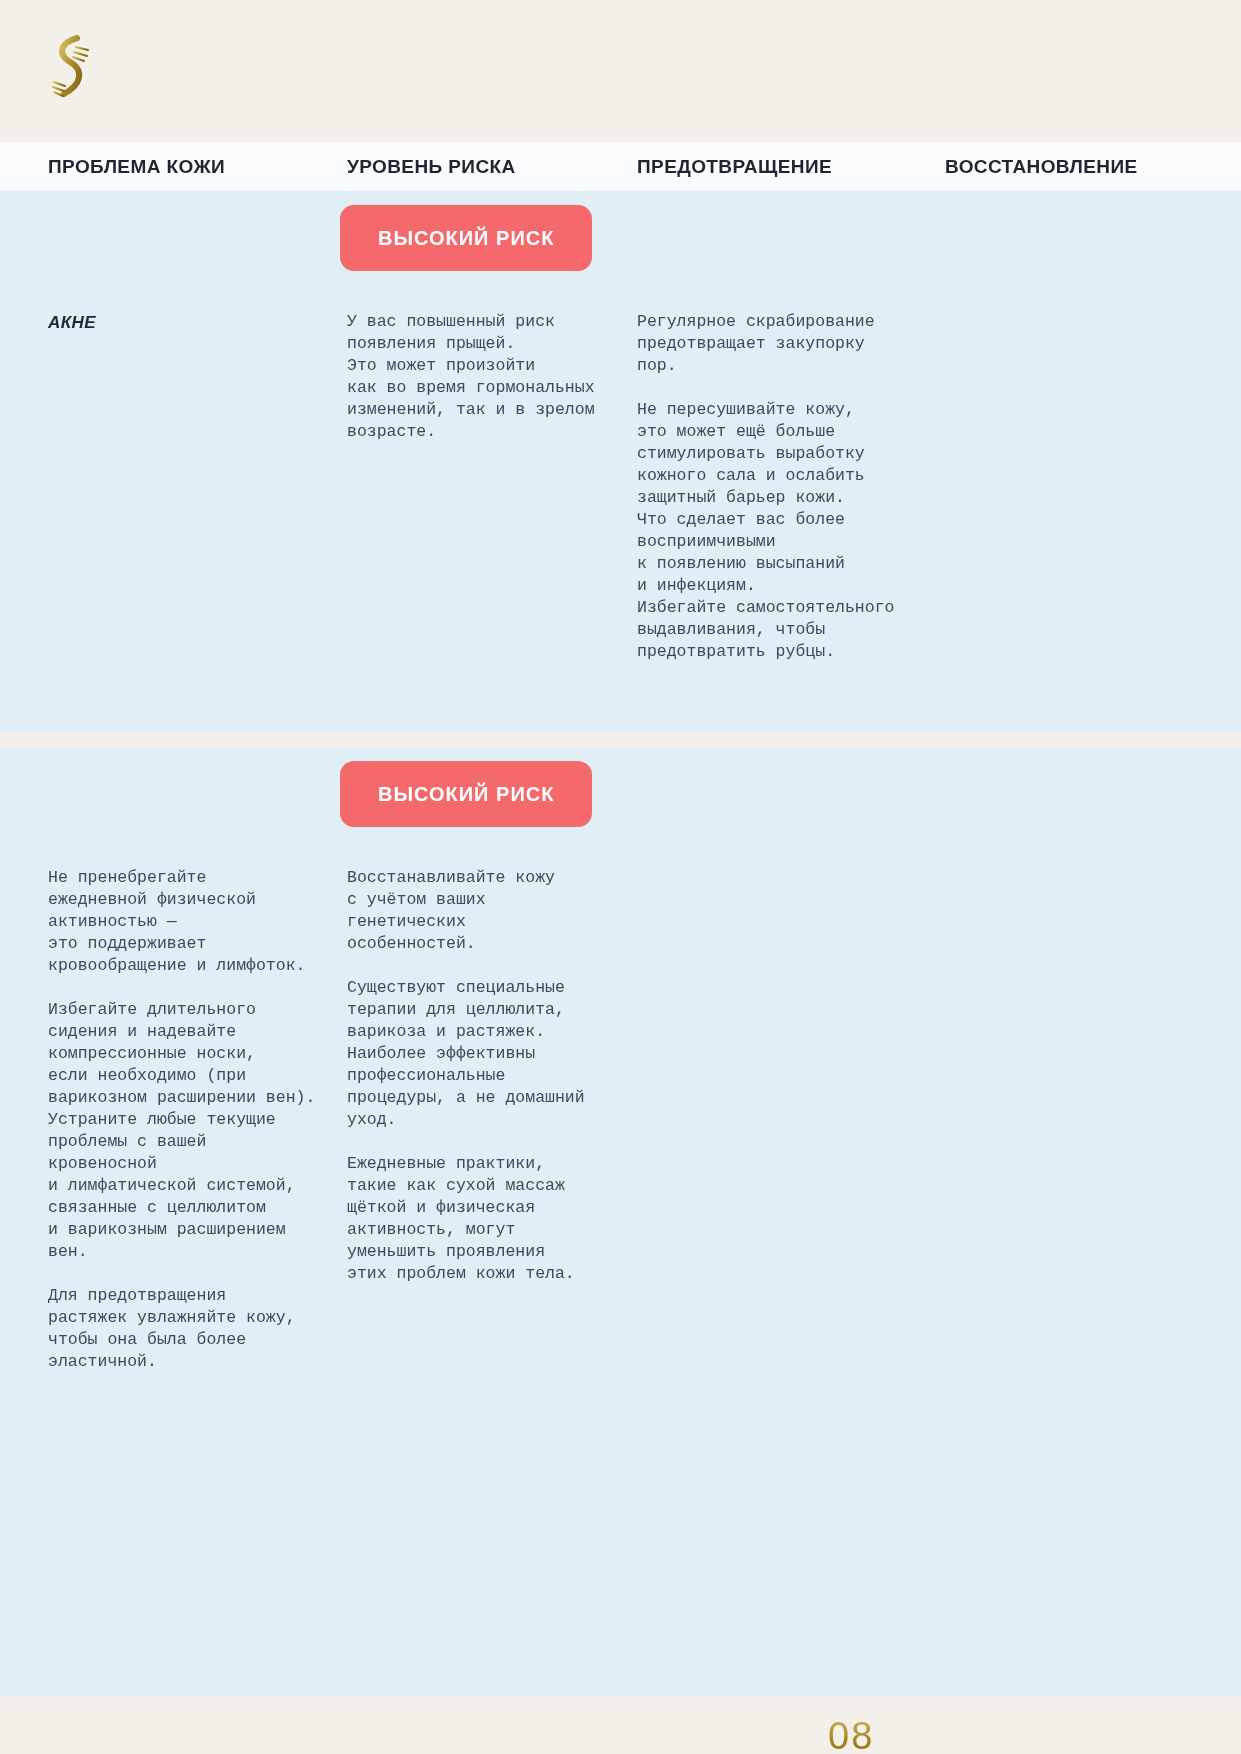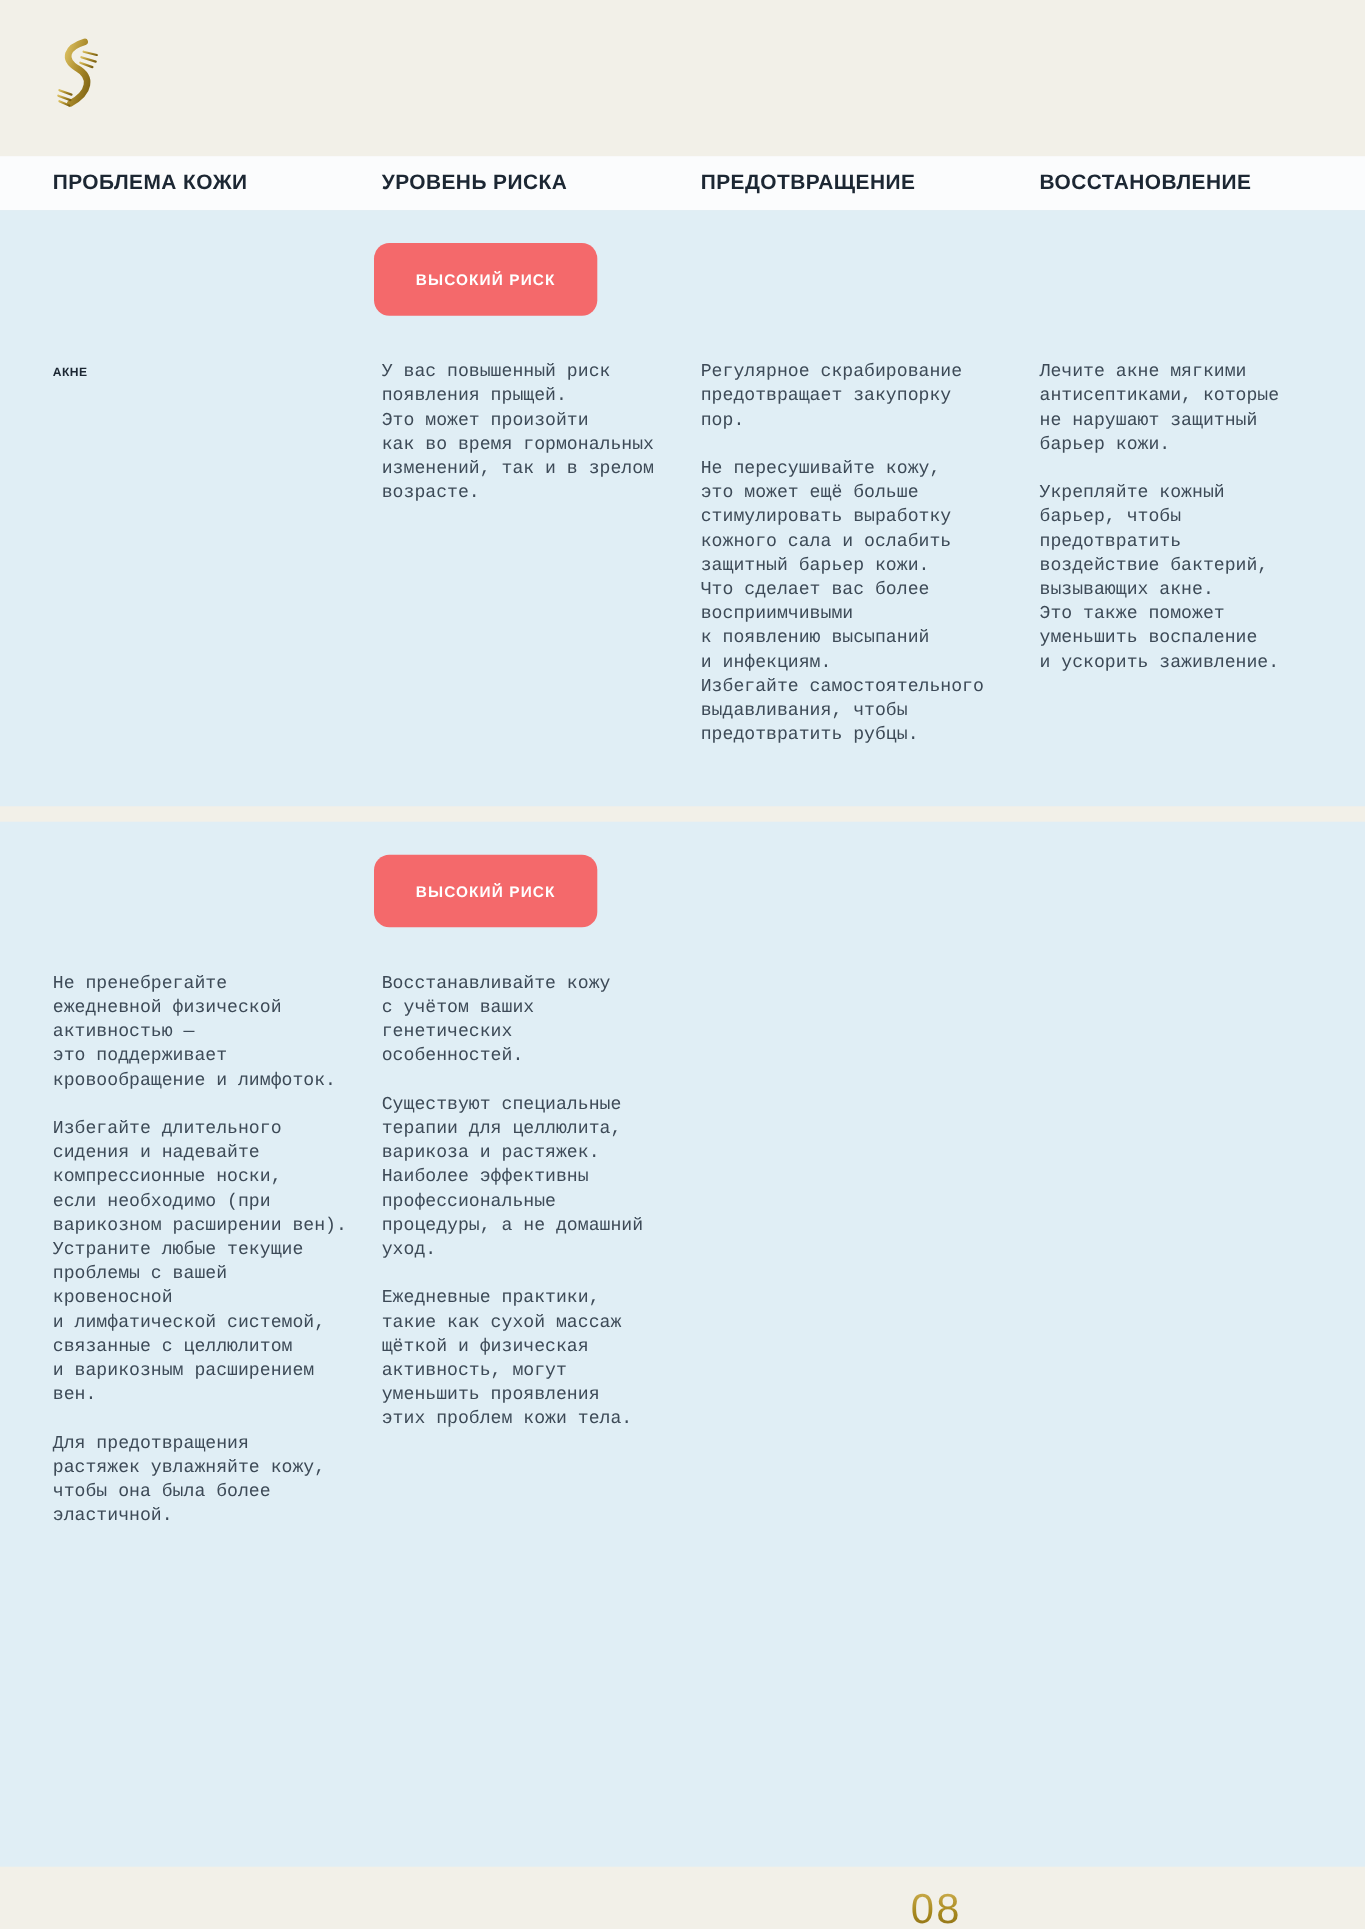--- a/index.html
+++ b/index.html
@@ -58,25 +58,25 @@
   .risk-section{
     background:var(--section-bg);
     padding:0 48px;
     overflow:hidden;
   }
   .risk-section.s1{height:542px;}
   .risk-section.s2{height:950px;}
   .gap{height:14px;}
   .badge{
     display:inline-block;
-    margin-top:30px;
+    margin-top:14px;
     margin-left:292px;
     background:var(--accent-coral);
     color:var(--badge-text);
-    font-size:14px;
+    font-size:20px;
     font-weight:bold;
     letter-spacing:1px;
     padding:24px 38px;
     border-radius:14px;
     line-height:18px;
   }
   .content-grid{
     margin-top:40px;
     display:grid;
     grid-template-columns:299px 290px 308px auto;
@@ -85,28 +85,29 @@
   .cell{
     font-size:16.5px;
     line-height:22px;
     color:var(--body-text);
     white-space:pre-line;
     overflow-wrap:break-word;
     padding-right:18px;
     font-family:Liberation Mono, monospace;
   }
   .cell-title{
-    font-size:11px;
+    font-size:17px;
     font-weight:bold;
     letter-spacing:0.4px;
     line-height:24px;
     color:var(--header-text);
     white-space:pre-line;
     text-transform:uppercase;
     padding-right:18px;
+    font-style:italic;
   }
   
   .footer{
     height:60px;
     display:flex;
     align-items:flex-end;
   }
   .gold-line{
     width:760px;
     height:3px;
@@ -176,33 +177,20 @@
 стимулировать выработку
 кожного сала и ослабить
 защитный барьер кожи.
 Что сделает вас более
 восприимчивыми
 к появлению высыпаний
 и инфекциям.
 Избегайте самостоятельного
 выдавливания, чтобы
 предотвратить рубцы.</div>
-      <div class="cell">Лечите акне мягкими
-антисептиками, которые
-не нарушают защитный
-барьер кожи.
-
-Укрепляйте кожный
-барьер, чтобы
-предотвратить
-воздействие бактерий,
-вызывающих акне.
-Это также поможет
-уменьшить воспаление
-и ускорить заживление.</div>
     </div>
   </section>
 
   <div class="gap"></div>
 
   <section class="risk-section s2">
     <div class="badge">ВЫСОКИЙ РИСК</div>
     <div class="content-grid">
       <div class="cell">Не пренебрегайте
 ежедневной физической

